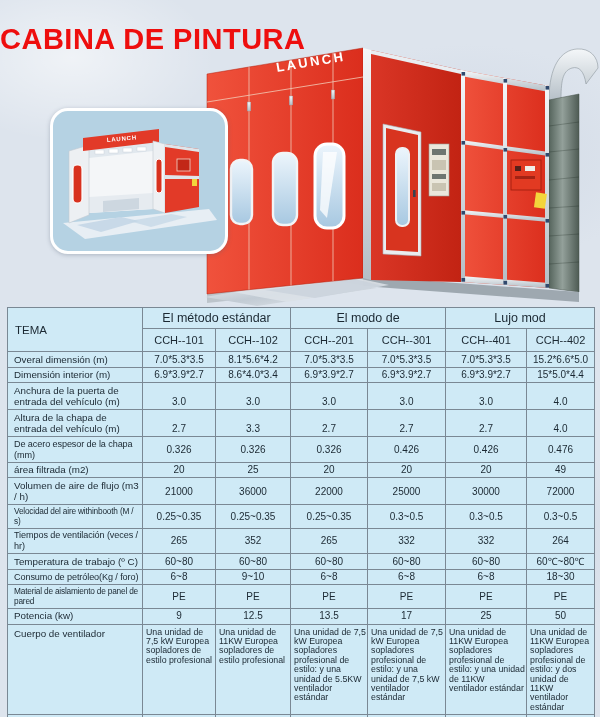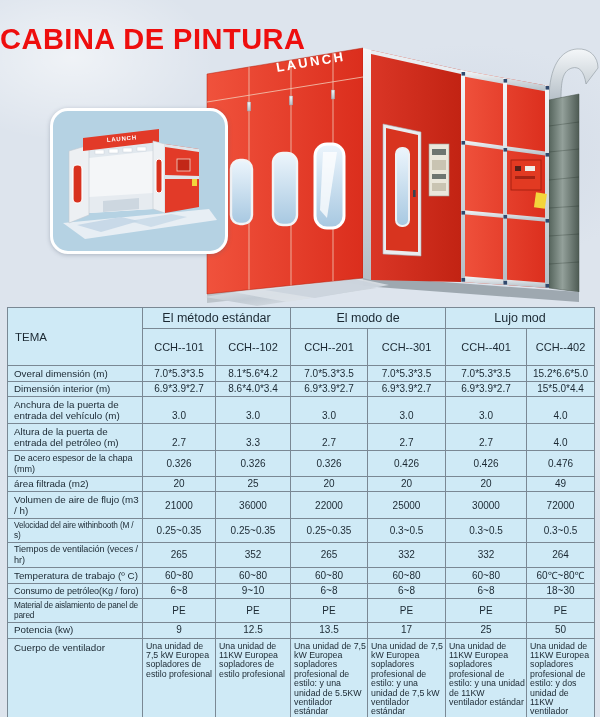--- a/index.html
+++ b/index.html
@@ -28,21 +28,21 @@
   .main-illustration{position:absolute;left:205px;top:40px;width:395px;height:266px;}
   .spec-table{
     position:absolute;left:7px;top:307px;width:587px;
     border-collapse:collapse;background:#cfeaf6;
     color:#1b2832;table-layout:fixed;
   }
   .spec-table th,.spec-table td{border:1px solid #7a8894;}
   .spec-table thead th{font-weight:normal;}
   .topic-th{font-size:11.5px;text-align:left;padding:2px 2px 2px 7px;vertical-align:middle;}
   .group-th{font-size:12.5px;padding:3px 0;}
-  .model-th{font-size:11px;padding:12px 0;}
+  .model-th{font-size:11px;padding:5px 0;}
   .row-label{font-size:9.8px;text-align:left;padding:1.5px 2px 1.5px 6px;line-height:1.18;vertical-align:middle;}
   .row-label.sm{font-size:9.1px;letter-spacing:-.1px;}
   .row-label.xs{font-size:8.3px;letter-spacing:-.2px;}
   .cell-value{font-size:10px;text-align:center;padding:1.5px 2px;line-height:1.15;vertical-align:middle;}
   .cell-value.left{font-size:8.8px;text-align:left;padding:6px 1px 2px 3px;line-height:1.07;vertical-align:top;}
   tbody tr:nth-child(3) .cell-value,
   tbody tr:nth-child(4) .cell-value{vertical-align:bottom;padding-bottom:2px;}
   tbody tr:nth-child(14) .row-label{vertical-align:top;padding-top:3px;}
   tbody tr:nth-child(14) .cell-value.left{padding-top:3px;}
   tbody tr:nth-child(15) .cell-value{font-size:11px;}
@@ -274,21 +274,21 @@
       <tr>
         <td class="row-label">Anchura de la puerta de entrada del vehículo (m)</td>
         <td class="cell-value">3.0</td>
         <td class="cell-value">3.0</td>
         <td class="cell-value">3.0</td>
         <td class="cell-value">3.0</td>
         <td class="cell-value">3.0</td>
         <td class="cell-value">4.0</td>
       </tr>
       <tr>
-        <td class="row-label">Altura de la puerta de entrada del petróleo (m)</td>
+        <td class="row-label">Altura de la chapa de entrada del vehículo (m)</td>
         <td class="cell-value">2.7</td>
         <td class="cell-value">3.3</td>
         <td class="cell-value">2.7</td>
         <td class="cell-value">2.7</td>
         <td class="cell-value">2.7</td>
         <td class="cell-value">4.0</td>
       </tr>
       <tr>
         <td class="row-label sm">De acero espesor de la chapa (mm)</td>
         <td class="cell-value">0.326</td>

